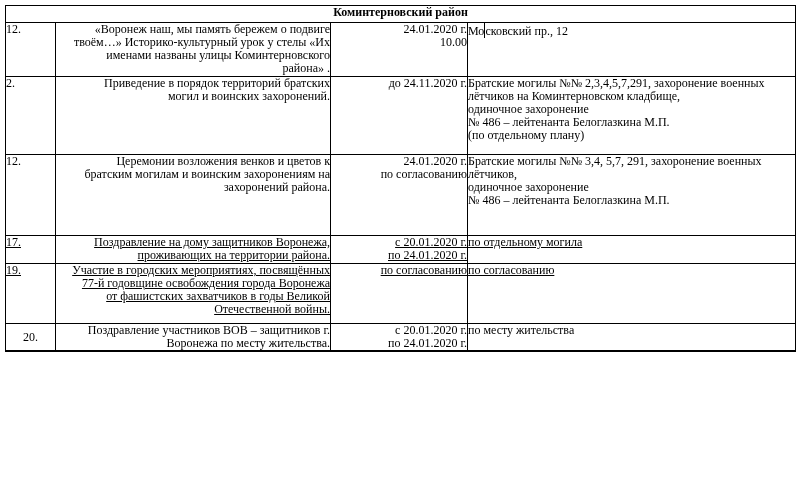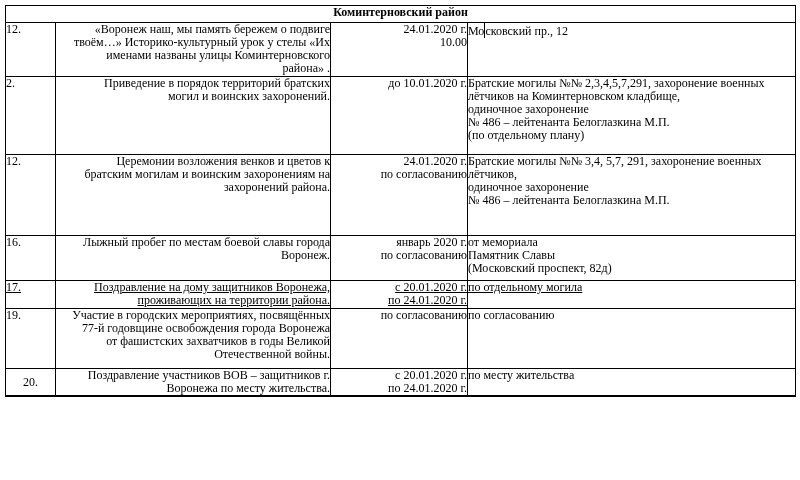--- a/index.html
+++ b/index.html
@@ -106,58 +106,48 @@
 именами названы улицы Коминтерновского
 района» .</td>
           <td class="date">24.01.2020 г.
 10.00</td>
           <td class="loc"><span>Мо</span><span class="caret"></span><span>сковский пр., 12</span></td>
         </tr>
         <tr style="height: 78px;">
           <td class="num">2.</td>
           <td class="event">Приведение в порядок территорий братских
 могил и воинских захоронений.</td>
-          <td class="date">до 10.01.2020 г.</td>
+          <td class="date">до 24.11.2020 г.</td>
           <td class="loc">Братские могилы №№ 2,3,4,5,7,291, захоронение военных
 лётчиков на Коминтерновском кладбище,
 одиночное захоронение
 № 486 – лейтенанта Белоглазкина М.П.
 (по отдельному плану)</td>
         </tr>
         <tr style="height: 81px;">
           <td class="num">12.</td>
           <td class="event">Церемонии возложения венков и цветов к
 братским могилам и воинским захоронениям на
 захоронений района.</td>
           <td class="date">24.01.2020 г.
 по согласованию</td>
           <td class="loc">Братские могилы №№ 3,4, 5,7, 291, захоронение военных
 лётчиков,
 одиночное захоронение
 № 486 – лейтенанта Белоглазкина М.П.</td>
         </tr>
-        <tr style="height: 45px;">
-          <td class="num">16.</td>
-          <td class="event">Лыжный пробег по местам боевой славы города
-Воронеж.</td>
-          <td class="date">январь 2020 г.
-по согласованию</td>
-          <td class="loc">от мемориала
-Памятник Славы
-(Московский проспект, 82д)</td>
-        </tr>
         <tr style="height: 28px; text-decoration: underline;">
           <td class="num">17.</td>
           <td class="event">Поздравление на дому защитников Воронежа,
 проживающих на территории района.</td>
           <td class="date">с 20.01.2020 г.
 по 24.01.2020 г.</td>
           <td class="loc">по отдельному могила</td>
         </tr>
-        <tr style="height: 60px;">
+        <tr style="height: 60px; text-decoration: underline;">
           <td class="num">19.</td>
           <td class="event">Участие в городских мероприятиях, посвящённых
 77-й годовщине освобождения города Воронежа
 от фашистских захватчиков в годы Великой
 Отечественной войны.</td>
           <td class="date">по согласованию</td>
           <td class="loc">по согласованию</td>
         </tr>
         <tr class="last-row" style="height: 27px;">
           <td class="num mid">20.</td>

